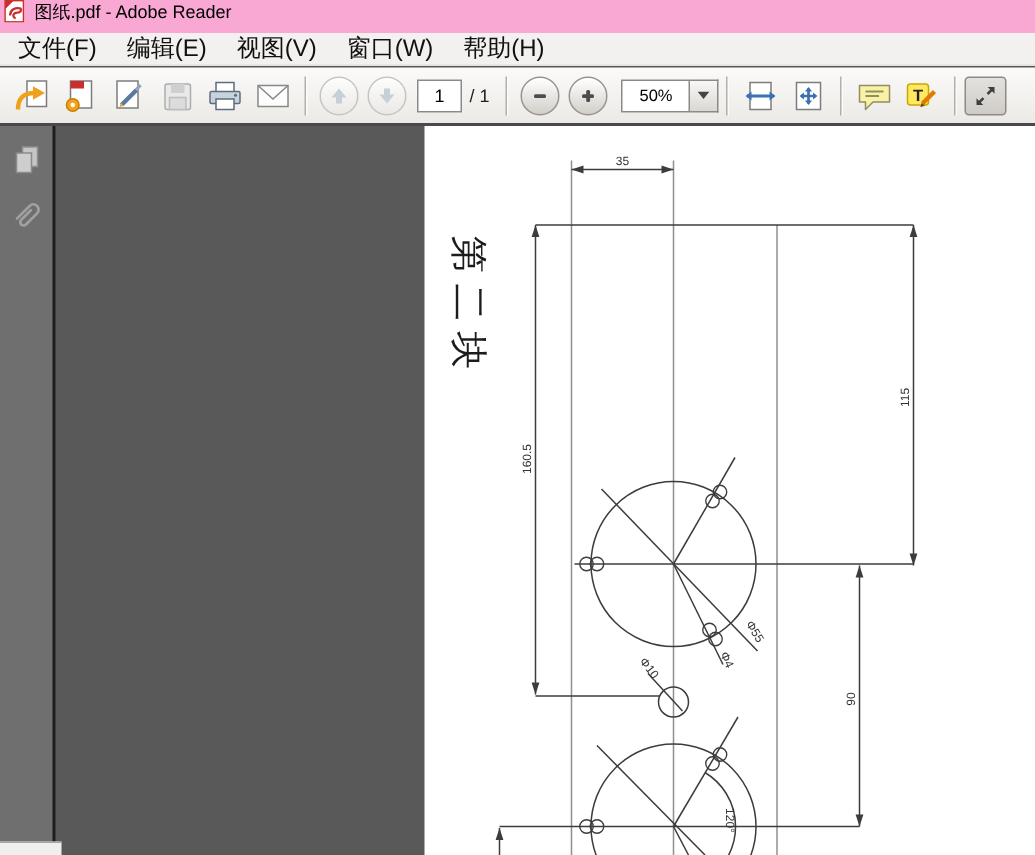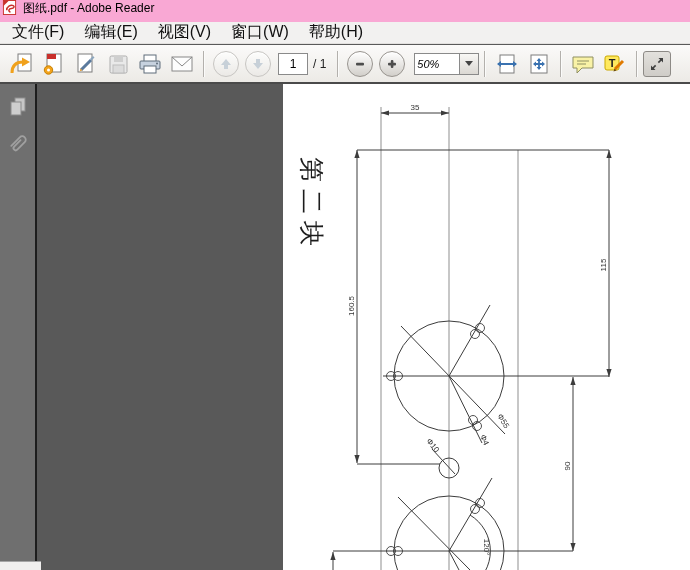--- a/index.html
+++ b/index.html
@@ -23,21 +23,21 @@
     border:1px solid transparent;border-radius:3px;background:transparent;padding:0;}
   .sep{width:0;height:26px;border-left:1px solid #b3b0ac;border-right:1px solid #fbfbfa;margin:0 5px;}
   .circ{width:24px;height:24px;border-radius:50%;
     background:linear-gradient(#ffffff,#d2cfca);border:1px solid #97938e;
     display:flex;align-items:center;justify-content:center;box-shadow:inset 0 1px 0 #fff;}
   .circ.dis{border-color:#c7c5c2;background:linear-gradient(#fdfdfc,#ebe9e6);}
   .pageinput{width:24px;height:18px;border:1px solid #8a8a8a;font-size:12px;text-align:center;
     font-family:inherit;margin-left:4px;}
   .pagetotal{font-size:12px;color:#222;margin:0 6px 0 5px;}
   .zoombox{display:flex;align-items:center;margin-left:6px;}
-  .zoominput{width:40px;height:18px;border:1px solid #8a8a8a;font-size:11px;text-align:left;font-family:inherit;font-style:italic;}
+  .zoominput{width:40px;height:18px;border:1px solid #8a8a8a;font-size:11px;text-align:center;font-family:inherit;}
   .zoomdrop{width:19px;height:22px;border:1px solid #8a8a8a;border-left:none;
     background:linear-gradient(#f8f7f5,#dbd8d3);display:flex;align-items:center;justify-content:center;padding:0;}
   .fullbtn{width:28px;height:26px;border:1px solid #8d8a86;border-radius:3px;
     background:linear-gradient(#e3e1dd,#cfccc7);display:flex;align-items:center;justify-content:center;padding:0;}
   
   .content{position:absolute;left:0;top:84px;width:690px;height:486px;background:#595959;}
   .sidebar{position:absolute;left:0;top:0;width:37px;height:100%;background:#6f6f6f;
     border-right:2px solid #1d1d1d;box-sizing:border-box;display:flex;flex-direction:column;align-items:center;}
   .sbtn{width:28px;height:28px;margin-top:9px;display:flex;align-items:center;justify-content:center;
     background:transparent;border:none;padding:0;}

